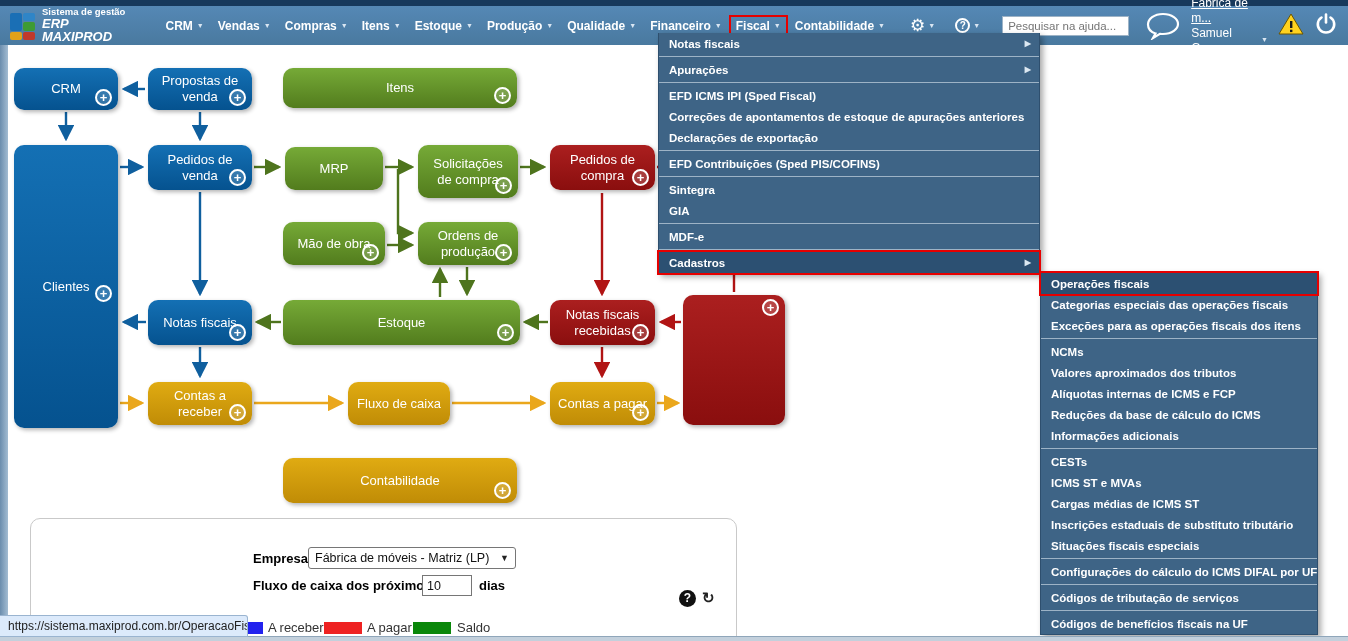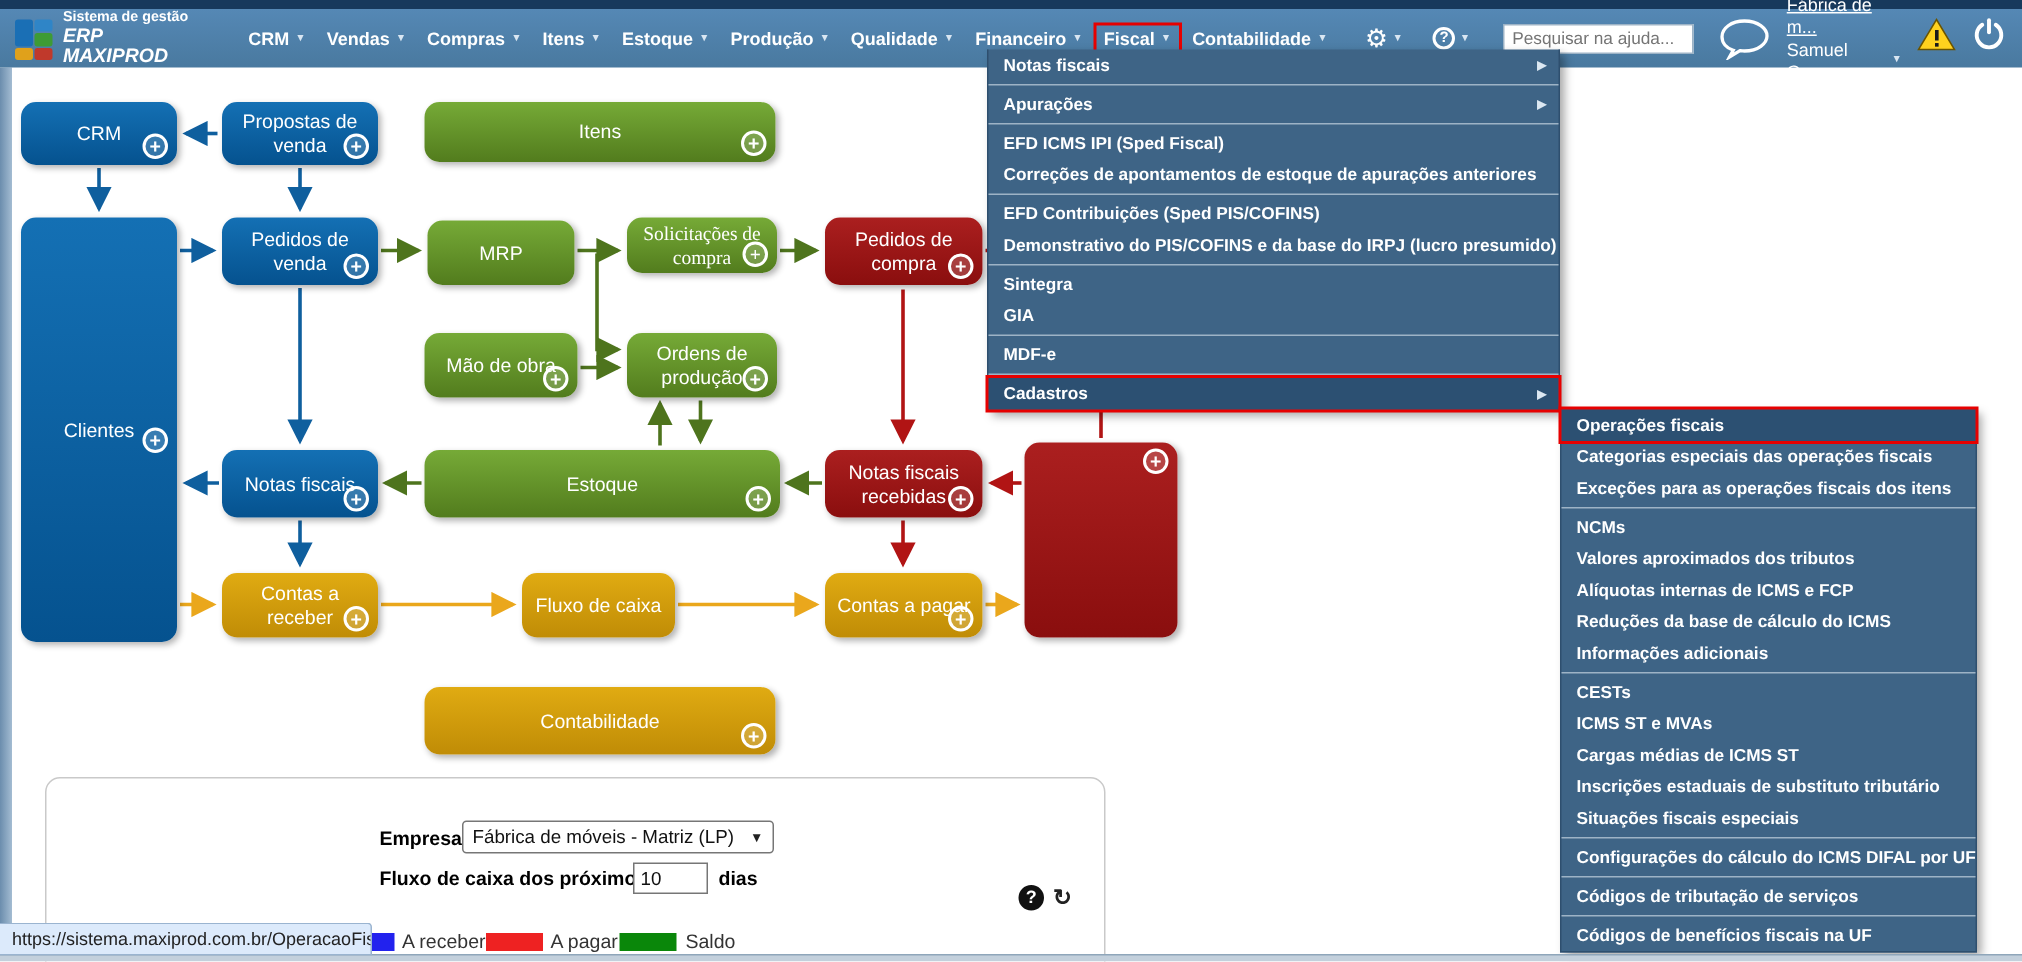--- a/index.html
+++ b/index.html
@@ -256,21 +256,21 @@
         <span class="fbox-label">Clientes</span>
         <span class="plus center-right">+</span>
       </div>
       <div class="fbox blue" style="left: 148px; top: 145px; width: 104px; height: 45px;">
         <span class="fbox-label">Pedidos de venda</span>
         <span class="plus">+</span>
       </div>
       <div class="fbox green" style="left: 285px; top: 147px; width: 98px; height: 43px;">
         <span class="fbox-label">MRP</span>
       </div>
-      <div class="fbox green" style="left: 418px; top: 145px; width: 100px; height: 37px; font-family: Liberation Serif, serif;">
+      <div class="fbox green" style="left: 418px; top: 145px; width: 100px; height: 53px;">
         <span class="fbox-label">Solicitações de compra</span>
         <span class="plus">+</span>
       </div>
       <div class="fbox darkred" style="left: 550px; top: 145px; width: 105px; height: 45px;">
         <span class="fbox-label">Pedidos de compra</span>
         <span class="plus">+</span>
       </div>
       <div class="fbox green" style="left: 283px; top: 222px; width: 102px; height: 43px;">
         <span class="fbox-label">Mão de obra</span>
         <span class="plus">+</span>
@@ -343,26 +343,26 @@
         <span>Apurações</span>
         <span class="subarrow">▶</span>
       </div>
       <div class="menu-sep"></div>
       <div class="menu-item">
         <span>EFD ICMS IPI (Sped Fiscal)</span>
       </div>
       <div class="menu-item">
         <span>Correções de apontamentos de estoque de apurações anteriores</span>
       </div>
+      <div class="menu-item">
+        <span>Declarações de exportação</span>
+      </div>
       <div class="menu-sep"></div>
       <div class="menu-item">
         <span>EFD Contribuições (Sped PIS/COFINS)</span>
-      </div>
-      <div class="menu-item">
-        <span>Demonstrativo do PIS/COFINS e da base do IRPJ (lucro presumido)</span>
       </div>
       <div class="menu-sep"></div>
       <div class="menu-item">
         <span>Sintegra</span>
       </div>
       <div class="menu-item">
         <span>GIA</span>
       </div>
       <div class="menu-sep"></div>
       <div class="menu-item">

